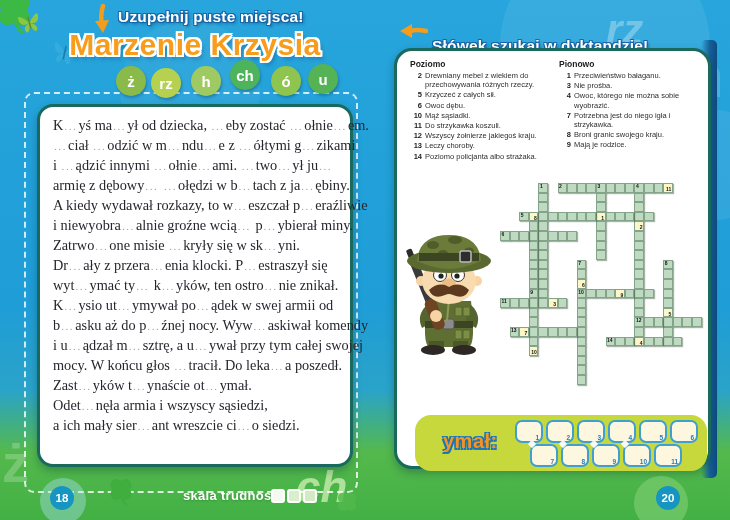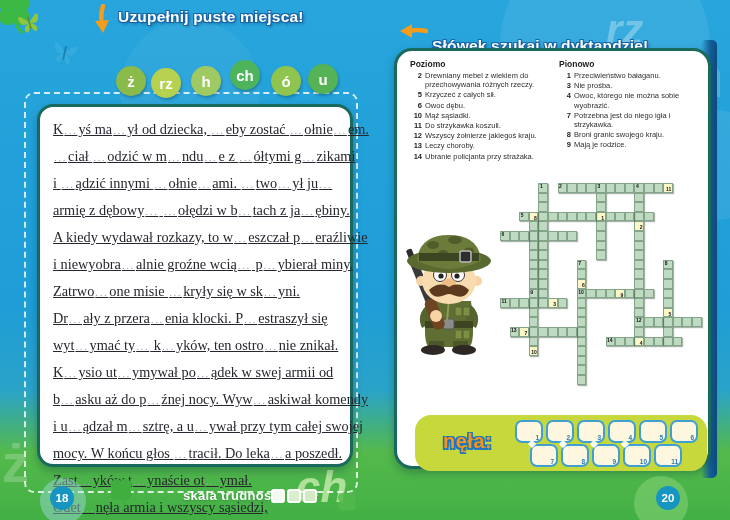--- a/index.html
+++ b/index.html
@@ -18,21 +18,21 @@
   .card-right{left:394px;top:48px;width:317px;height:421px;border-radius:18px;box-sizing:border-box;}
   .dashed{position:absolute;left:24px;top:92px;width:330px;height:397px;
     border:2px dashed rgba(255,255,255,.8);border-radius:10px;z-index:1;}
   .hdr-small{position:absolute;font-size:15.5px;font-weight:bold;color:#fff;letter-spacing:.2px;white-space:nowrap;z-index:2;
     text-shadow:-1px -1px 0 #1565a8,1px -1px 0 #1565a8,-1px 1px 0 #1565a8,1px 1px 0 #1565a8,2px 2px 3px rgba(0,30,70,.45);}
   .title-main{position:absolute;left:40px;top:28px;width:310px;text-align:center;
     font-size:30px;font-weight:bold;color:#f89c1c;letter-spacing:.5px;white-space:nowrap;z-index:2;
     text-shadow:-2px -2px 0 #fff,2px -2px 0 #fff,-2px 2px 0 #fff,2px 2px 0 #fff,0 -2px 0 #fff,0 2px 0 #fff,-2px 0 0 #fff,2px 0 0 #fff,3px 4px 4px rgba(0,40,90,.35);}
   .tile{position:absolute;width:30px;height:30px;border-radius:50%;color:#fff;font-weight:bold;font-size:15px;
     display:flex;align-items:center;justify-content:center;box-shadow:1px 2px 3px rgba(0,40,60,.3);z-index:3;}
-  .story-line{font-family:"Liberation Serif",serif;font-size:14.3px;line-height:26px;color:#26262e;white-space:nowrap;text-decoration:underline;}
+  .story-line{font-family:"Liberation Serif",serif;font-size:14.3px;line-height:19px;color:#26262e;white-space:nowrap;}
   .blank{color:#9aa2ab;font-size:11px;letter-spacing:1.6px;margin:0 1px;}
   .clue-col{position:absolute;top:8px;}
   .clue-header{font-size:8.5px;font-weight:bold;color:#1c1c1c;margin-bottom:2px;}
   .clue-item{display:flex;margin-bottom:1px;}
   .clue-num{flex:none;width:12px;text-align:right;margin-right:3px;font-size:7.5px;font-weight:bold;color:#1c1c1c;line-height:9.2px;}
   .clue-text{font-size:7.5px;line-height:9.2px;color:#2e2e2e;}
   #crossword{position:absolute;left:103px;top:132px;width:203px;height:203px;}
   .cw-cell{position:absolute;width:9.6px;height:9.6px;background:#bedac1;border:1px solid #84a489;
     box-sizing:border-box;box-shadow:1px 1px 1px rgba(40,70,45,.4);}
   .cw-cell.yellow{background:#fbf7c8;}
@@ -111,20 +111,21 @@
 
   <div class="spine"></div>
 
   <div class="dashed"></div>
 
   <svg class="abs" style="left:92px;top:4px;z-index:2;" width="22" height="30" viewBox="0 0 22 30">
       <path d="M11 2 Q8 12 10 19" stroke="#f49c1c" stroke-width="4.5" fill="none" stroke-linecap="round"></path>
       <path d="M3 17 L11 29 L17 16 Z" fill="#f49c1c"></path>
     </svg>
   <div class="hdr-small" style="left:118px;top:8px;">Uzupełnij puste miejsca!</div>
+  <div class="title-main">Marzenie Krzysia</div>
   <div id="tiles">
       <div class="tile" style="left: 116px; top: 66px; background: rgb(138, 186, 74);">ż</div>
       <div class="tile" style="left: 151px; top: 68px; background: rgb(182, 209, 79);">rz</div>
       <div class="tile" style="left: 191px; top: 66px; background: rgb(159, 202, 98);">h</div>
       <div class="tile" style="left: 230px; top: 60px; background: rgb(78, 180, 92);">ch</div>
       <div class="tile" style="left: 271px; top: 66px; background: rgb(143, 196, 79);">ó</div>
       <div class="tile" style="left: 308px; top: 64px; background: rgb(85, 179, 86);">u</div>
     </div>
 
   <div class="card card-left">
@@ -181,21 +182,21 @@
           <div class="clue-item">
             <span class="clue-num">12</span>
             <span class="clue-text">Wszyscy żołnierze jakiegoś kraju.</span>
           </div>
           <div class="clue-item">
             <span class="clue-num">13</span>
             <span class="clue-text">Leczy choroby.</span>
           </div>
           <div class="clue-item">
             <span class="clue-num">14</span>
-            <span class="clue-text">Ubranie policjanta przy strażaka.</span>
+            <span class="clue-text">Poziomo policjanta albo strażaka.</span>
           </div>
         </div>
     </div>
     <div class="clue-col" style="left:162px;width:122px;">
       <div class="clue-header">Pionowo</div>
       <div id="down-list">
           <div class="clue-item">
             <span class="clue-num">1</span>
             <span class="clue-text">Przeciwieństwo bałaganu.</span>
           </div>
@@ -442,21 +443,21 @@
           <span class="cw-num">14</span>
         </div>
         <div class="cw-cell" style="left: 115.2px; top: 153.6px;"></div>
         <div class="cw-cell" style="left: 124.8px; top: 153.6px;"></div>
         <div class="cw-cell" style="left: 144px; top: 153.6px;"></div>
         <div class="cw-cell" style="left: 153.6px; top: 153.6px;"></div>
         <div class="cw-cell" style="left: 172.8px; top: 153.6px;"></div>
       </div>
 
     <div class="haslo-panel">
-      <div class="haslo-label">nęła:</div>
+      <div class="haslo-label">ymał:</div>
       <div id="haslo-boxes">
           <div class="haslo-box" style="left: 100px; top: 5px;">
             <span class="haslo-num">1</span>
           </div>
           <div class="haslo-box" style="left: 131px; top: 5px;">
             <span class="haslo-num">2</span>
           </div>
           <div class="haslo-box" style="left: 162px; top: 5px;">
             <span class="haslo-num">3</span>
           </div>

